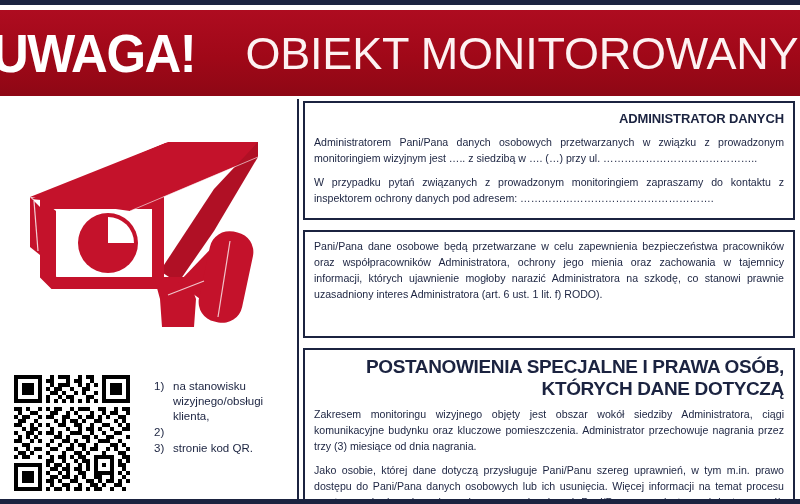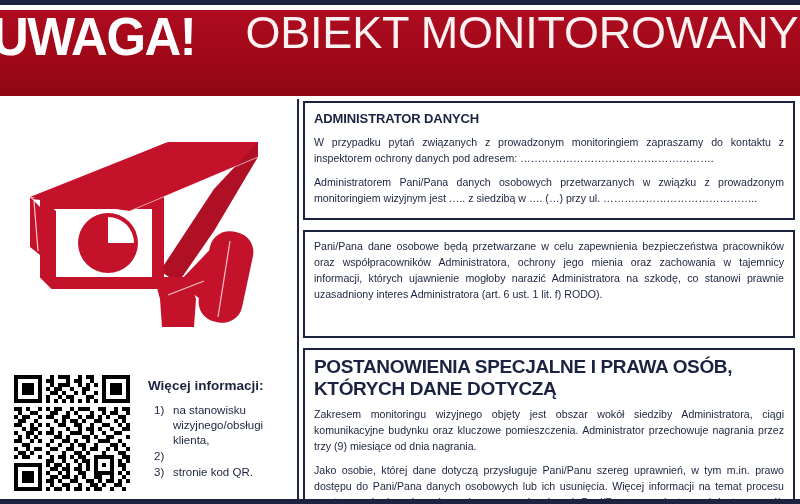--- a/index.html
+++ b/index.html
@@ -25,21 +25,21 @@
   
   .banner {
     position: absolute;
     left: 0;
     top: 5px;
     width: 800px;
     height: 86px;
     background: #a60a1e;
     background: linear-gradient(180deg, #ae0c20 0%, #a00818 55%, #8e0715 100%);
     display: flex;
-    align-items: flex-start;
+    align-items: center;
     justify-content: center;
     box-sizing: border-box;
     padding-left: 26px;
     padding-right: 36px;
   }
   .banner-strong {
     color: #ffffff;
     font-weight: 700;
     font-size: 53px;
     letter-spacing: -1.5px;
@@ -139,21 +139,21 @@
 
   .sec {
     border: 2px solid #1b2340;
     box-sizing: border-box;
     width: 492px;
     background: #ffffff;
     margin-bottom: 10px;
     padding: 6px 9px 7px 9px;
   }
   .sec-title {
-    text-align: left;
+    text-align: right;
     font-size: 13px;
     font-weight: 700;
     color: #1b2340;
     margin: 3px 0 7px 0;
     line-height: 1.15;
     letter-spacing: -0.1px;
   }
   .sec-title.wide {
     font-size: 19px;
     margin: 0 0 6px 0;
@@ -451,50 +451,49 @@
             <rect x="15" y="28" width="2" height="1"></rect>
           <rect x="18" y="28" width="1" height="1"></rect>
             <rect x="20" y="28" width="2" height="1"></rect>
           <rect x="24" y="28" width="1" height="1"></rect>
             <rect x="27" y="28" width="1" height="1"></rect>
         </g>
       </svg>
     </div>
 
     <div class="info-block">
-      <div class="info-title">Więcej informacji:</div>
       <ul class="info-list">
         <li>
           <span class="info-num">1)</span>
           <span class="info-text">na stanowisku wizyjnego/obsługi klienta,</span>
         </li>
         <li>
           <span class="info-num">2)</span>
         </li>
         <li>
           <span class="info-num">3)</span>
           <span class="info-text">stronie kod QR.</span>
         </li>
       </ul>
     </div>
   </div>
 
   <div class="right-col">
 
     <div class="sec" id="sec-admin">
       <div class="sec-title">ADMINISTRATOR DANYCH</div>
+      <p>Administratorem Pani/Pana danych osobowych przetwarzanych w związku z prowadzonym monitoringiem wizyjnym jest ….. z siedzibą w …. (…) przy ul. ……………………………………..</p>
       <p>W przypadku pytań związanych z prowadzonym monitoringiem zapraszamy do kontaktu z inspektorem ochrony danych pod adresem: ……………………………………………….</p>
-      <p>Administratorem Pani/Pana danych osobowych przetwarzanych w związku z prowadzonym monitoringiem wizyjnym jest ….. z siedzibą w …. (…) przy ul. ……………………………………..</p>
     </div>
 
     <div class="sec" id="sec-cel">
       <p>Pani/Pana dane osobowe będą przetwarzane w celu zapewnienia bezpieczeństwa pracowników oraz współpracowników Administratora, ochrony jego mienia oraz zachowania w tajemnicy informacji, których ujawnienie mogłoby narazić Administratora na szkodę, co stanowi prawnie uzasadniony interes Administratora (art. 6 ust. 1 lit. f) RODO).</p>
     </div>
 
     <div class="sec" id="sec-post">
       <div class="sec-title wide">POSTANOWIENIA SPECJALNE I PRAWA OSÓB, KTÓRYCH DANE DOTYCZĄ</div>
-      <p>Zakresem monitoringu wizyjnego objęty jest obszar wokół siedziby Administratora, ciągi komunikacyjne budynku oraz kluczowe pomieszczenia. Administrator przechowuje nagrania przez trzy (9) miesiące od dnia nagrania.</p>
+      <p>Zakresem monitoringu wizyjnego objęty jest obszar wokół siedziby Administratora, ciągi komunikacyjne budynku oraz kluczowe pomieszczenia. Administrator przechowuje nagrania przez trzy (3) miesiące od dnia nagrania.</p>
       <p>Jako osobie, której dane dotyczą przysługuje Pani/Panu szereg uprawnień, w tym m.in. prawo dostępu do Pani/Pana danych osobowych lub ich usunięcia. Więcej informacji na temat procesu przetwarzania danych osobowych oraz przysługujących Pani/Panu praw dostępnych jest w sposób określony po lewej stronie.</p>
     </div>
 
   </div>
 
 </div>
 
 </body></html>

